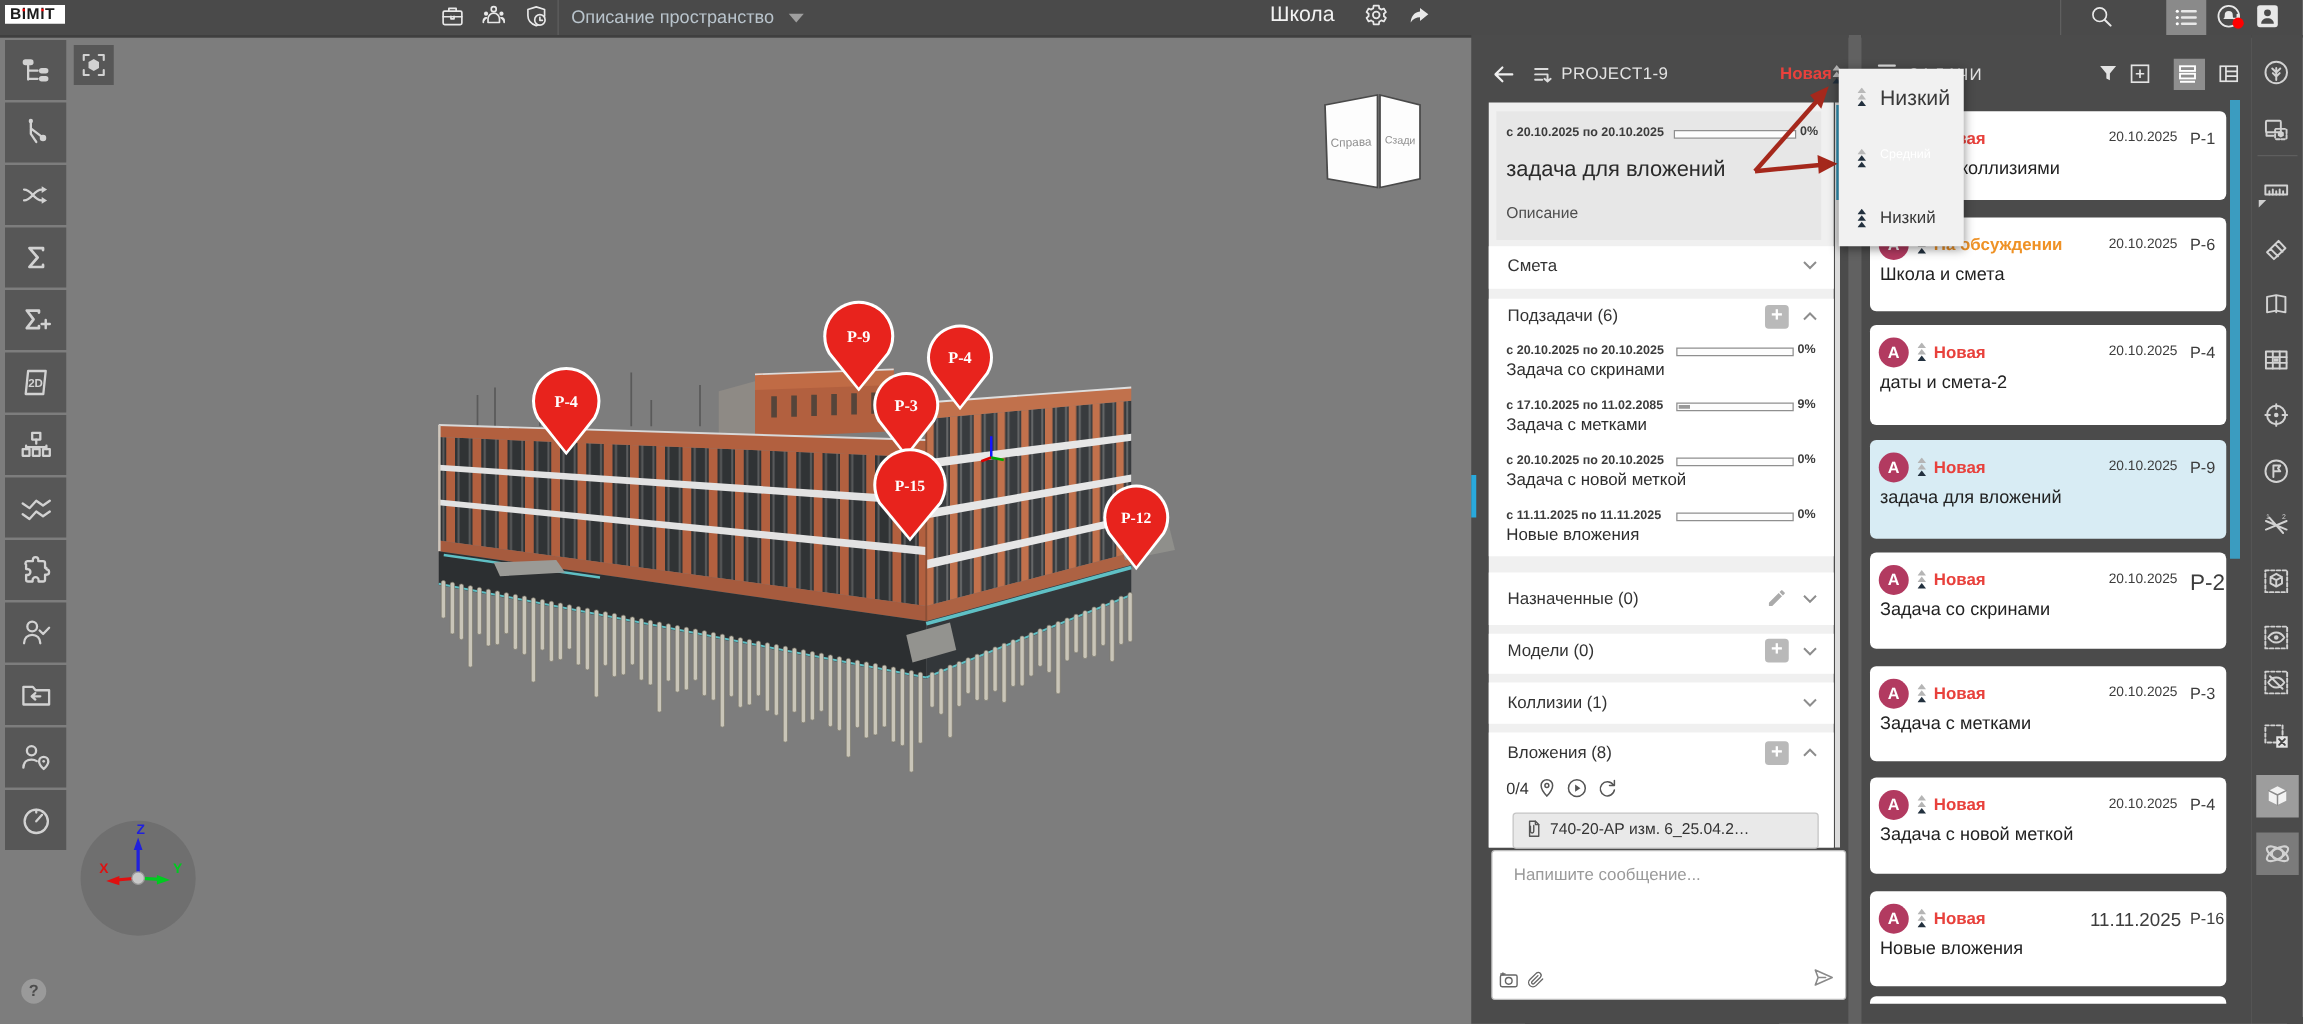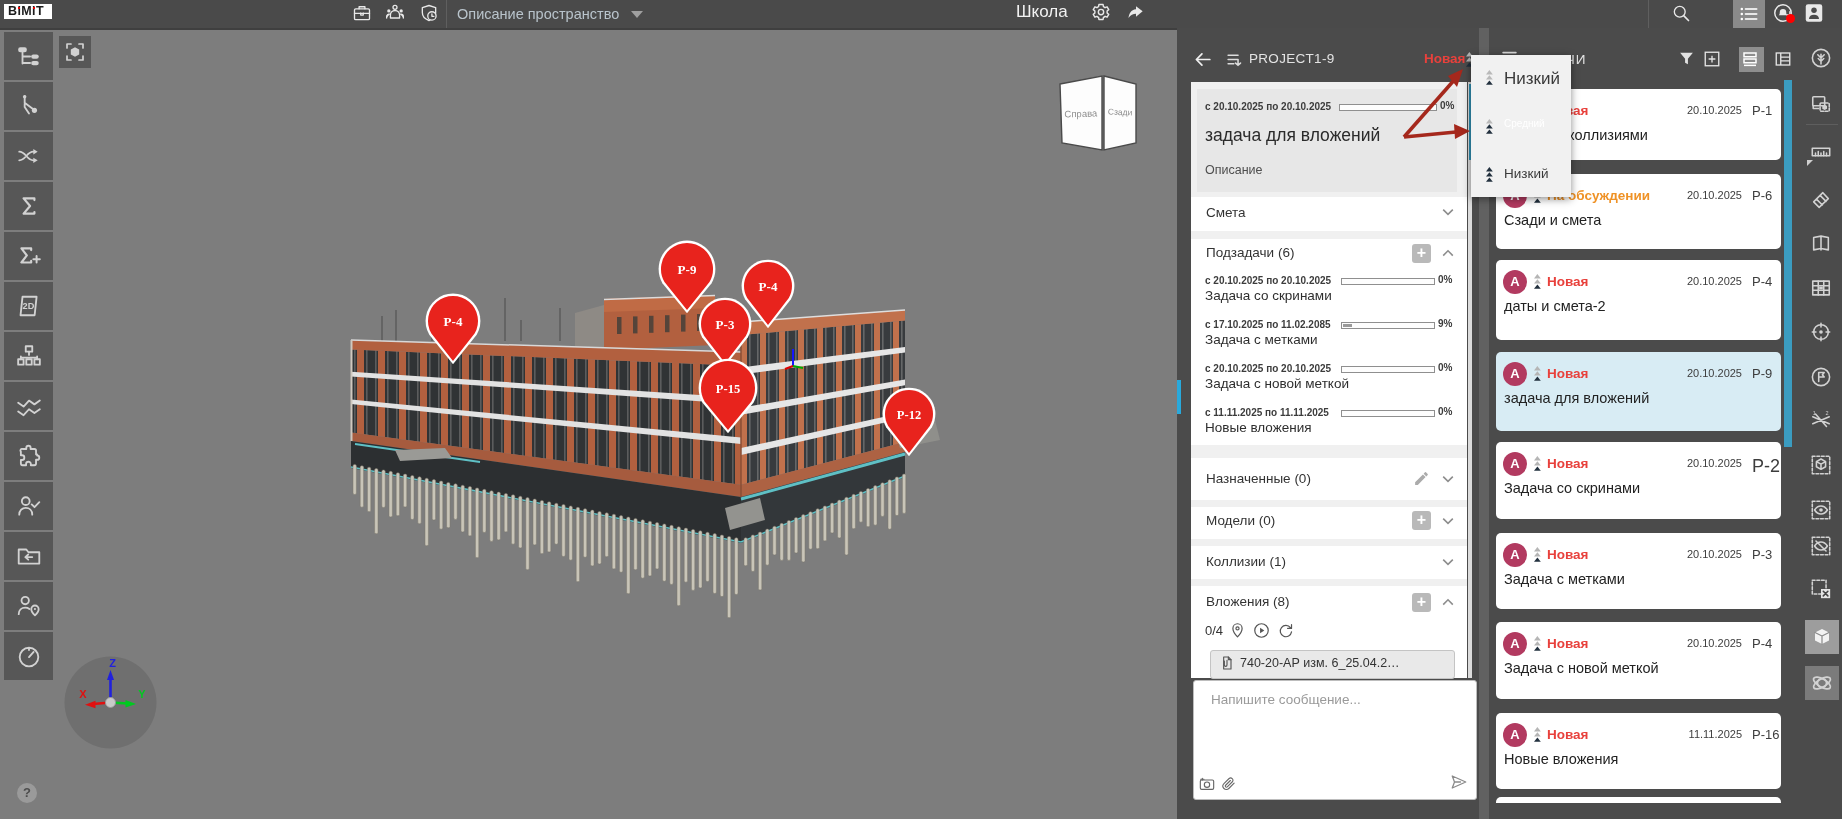--- a/index.html
+++ b/index.html
@@ -452,21 +452,21 @@
 <div class="a" style="left:1496px;top:174px;width:285px;height:75px;background:#fff;border-radius:5px"></div>
 <div class="a" style="left:1503px;top:184px;width:24px;height:24px;border-radius:50%;background:#b23a60;color:#fff;font-weight:bold;font-size:13px;text-align:center;line-height:24px">A</div>
 <svg style="position:absolute;left:1534px;top:188px" width="8" height="17" viewBox="0 0 8 17">
     <polygon points="0,4.4 3.4,0 6.8,4.4" fill="#b5b5b5"></polygon>
     <polygon points="0,9.6 3.4,5.2 6.8,9.6" fill="#b5b5b5"></polygon>
     <polygon points="0,14.8 3.4,10.4 6.8,14.8" fill="#22303e"></polygon>
   </svg>
 <div class="a" style="left:1547px;top:188px;font-size:13.5px;font-weight:bold;color:#ef9226">На обсуждении</div>
 <div class="a" style="left:1672px;top:189px;width:70px;font-size:11px;color:#3d3d3d;text-align:right">20.10.2025</div>
 <div class="a" style="left:1752px;top:188px;width:34px;font-size:13px;color:#3d3d3d;white-space:nowrap">P-6</div>
-<div class="a" style="left:1504px;top:212px;font-size:14.5px;color:#222">Сзади и смета</div>
+<div class="a" style="left:1504px;top:212px;font-size:14.5px;color:#222">Школа и смета</div>
 <div class="a" style="left:1496px;top:260px;width:285px;height:80px;background:#fff;border-radius:5px"></div>
 <div class="a" style="left:1503px;top:270px;width:24px;height:24px;border-radius:50%;background:#b23a60;color:#fff;font-weight:bold;font-size:13px;text-align:center;line-height:24px">A</div>
 <svg style="position:absolute;left:1534px;top:274px" width="8" height="17" viewBox="0 0 8 17">
     <polygon points="0,4.4 3.4,0 6.8,4.4" fill="#b5b5b5"></polygon>
     <polygon points="0,9.6 3.4,5.2 6.8,9.6" fill="#b5b5b5"></polygon>
     <polygon points="0,14.8 3.4,10.4 6.8,14.8" fill="#22303e"></polygon>
   </svg>
 <div class="a" style="left:1547px;top:274px;font-size:13.5px;font-weight:bold;color:#e8413c">Новая</div>
 <div class="a" style="left:1672px;top:275px;width:70px;font-size:11px;color:#3d3d3d;text-align:right">20.10.2025</div>
 <div class="a" style="left:1752px;top:274px;width:34px;font-size:13px;color:#3d3d3d;white-space:nowrap">P-4</div>
@@ -516,21 +516,21 @@
 <div class="a" style="left:1752px;top:636px;width:34px;font-size:13px;color:#3d3d3d;white-space:nowrap">P-4</div>
 <div class="a" style="left:1504px;top:660px;font-size:14.5px;color:#222">Задача с новой меткой</div>
 <div class="a" style="left:1496px;top:713px;width:285px;height:76px;background:#fff;border-radius:5px"></div>
 <div class="a" style="left:1503px;top:723px;width:24px;height:24px;border-radius:50%;background:#b23a60;color:#fff;font-weight:bold;font-size:13px;text-align:center;line-height:24px">A</div>
 <svg style="position:absolute;left:1534px;top:727px" width="8" height="17" viewBox="0 0 8 17">
     <polygon points="0,4.4 3.4,0 6.8,4.4" fill="#b5b5b5"></polygon>
     <polygon points="0,9.6 3.4,5.2 6.8,9.6" fill="#b5b5b5"></polygon>
     <polygon points="0,14.8 3.4,10.4 6.8,14.8" fill="#22303e"></polygon>
   </svg>
 <div class="a" style="left:1547px;top:727px;font-size:13.5px;font-weight:bold;color:#e8413c">Новая</div>
-<div class="a" style="left:1672px;top:728px;width:70px;font-size:11px;color:#3d3d3d;text-align:right">11.11.2025</div>
+<div class="a" style="left:1672px;top:728px;width:70px;font-size:15px;color:#3d3d3d;text-align:right">11.11.2025</div>
 <div class="a" style="left:1752px;top:727px;width:34px;font-size:13px;color:#3d3d3d;white-space:nowrap">P-16</div>
 <div class="a" style="left:1504px;top:751px;font-size:14.5px;color:#222">Новые вложения</div>
 <div class="a" style="left:1496px;top:797px;width:285px;height:6px;background:#fff;border-radius:5px 5px 0 0"></div>
 <div class="a" style="left:1784px;top:80px;width:8px;height:367px;background:#3b9cc0"></div>
 <div class="a" style="left:1801px;top:28px;width:41px;height:791px;background:#4b4b4b"></div>
 <svg style="position:absolute;left:1810px;top:47px;" width="22" height="22" viewBox="0 0 24 24" fill="none" stroke="#d2d2d2" stroke-width="1.7" stroke-linecap="round" stroke-linejoin="round">
     <circle cx="12" cy="12" r="9.4"></circle>
     <path d="M12 18.5V8 M12 12 8.5 8.5 M12 12l3.5-3.5 M12 15.5 9 12.5 M12 15.5l3-3"></path>
   </svg>
 <svg style="position:absolute;left:1810px;top:93px;" width="22" height="22" viewBox="0 0 24 24" fill="none" stroke="#d2d2d2" stroke-width="1.7" stroke-linecap="round" stroke-linejoin="round">

